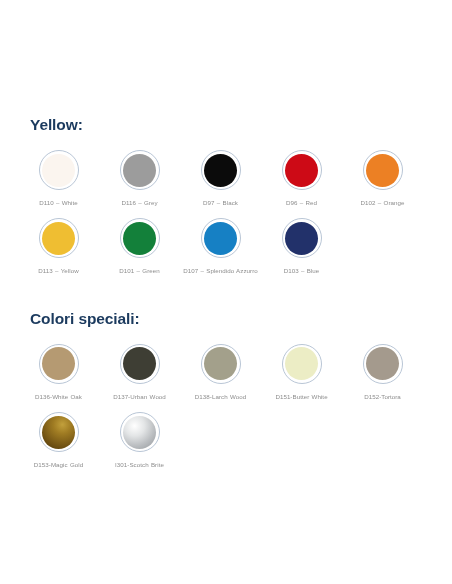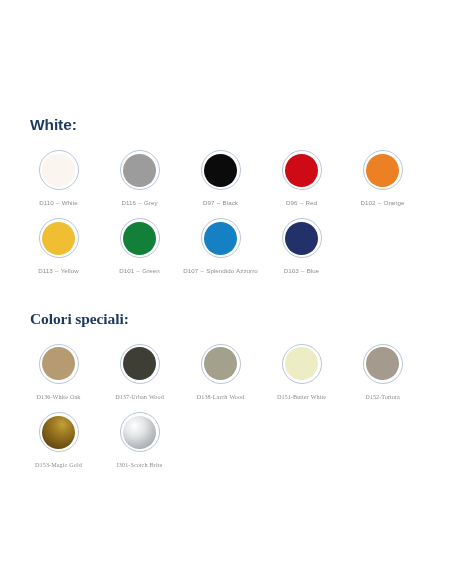--- a/index.html
+++ b/index.html
@@ -24,21 +24,21 @@
 
   
   .section-title {
     color: #1b3a5e;
     font-size: 15.5px;
     font-weight: bold;
     letter-spacing: -0.1px;
     margin: 0 0 6px 12px;
   }
   #section-colori { padding-top: 116px; }
-  #section-speciali { padding-top: 33px; font-family: Liberation Serif, serif; }
+  #section-speciali { padding-top: 33px; }
 
   
   .swatch-row {
     display: flex;
     align-items: flex-start;
     margin: 0;
   }
   .swatch-cell {
     width: 81px;
     flex: 0 0 81px;
@@ -80,21 +80,21 @@
     width: 81px;
     flex: 0 0 81px;
   }
 </style>
 </head>
 <body>
 
 <div class="page">
 
   <section id="section-colori">
-    <h2 class="section-title">White:</h2>
+    <h2 class="section-title">Yellow:</h2>
     <div class="swatch-row" id="colori-row-1">
         <div class="swatch-cell">
           <div class="swatch-ring">
             <div class="swatch-disc" style="background: rgb(251, 245, 239);"></div>
           </div>
           <div class="swatch-label">D110 – White</div>
         </div>
         <div class="swatch-cell">
           <div class="swatch-ring">
             <div class="swatch-disc" style="background: rgb(156, 156, 156);"></div>

